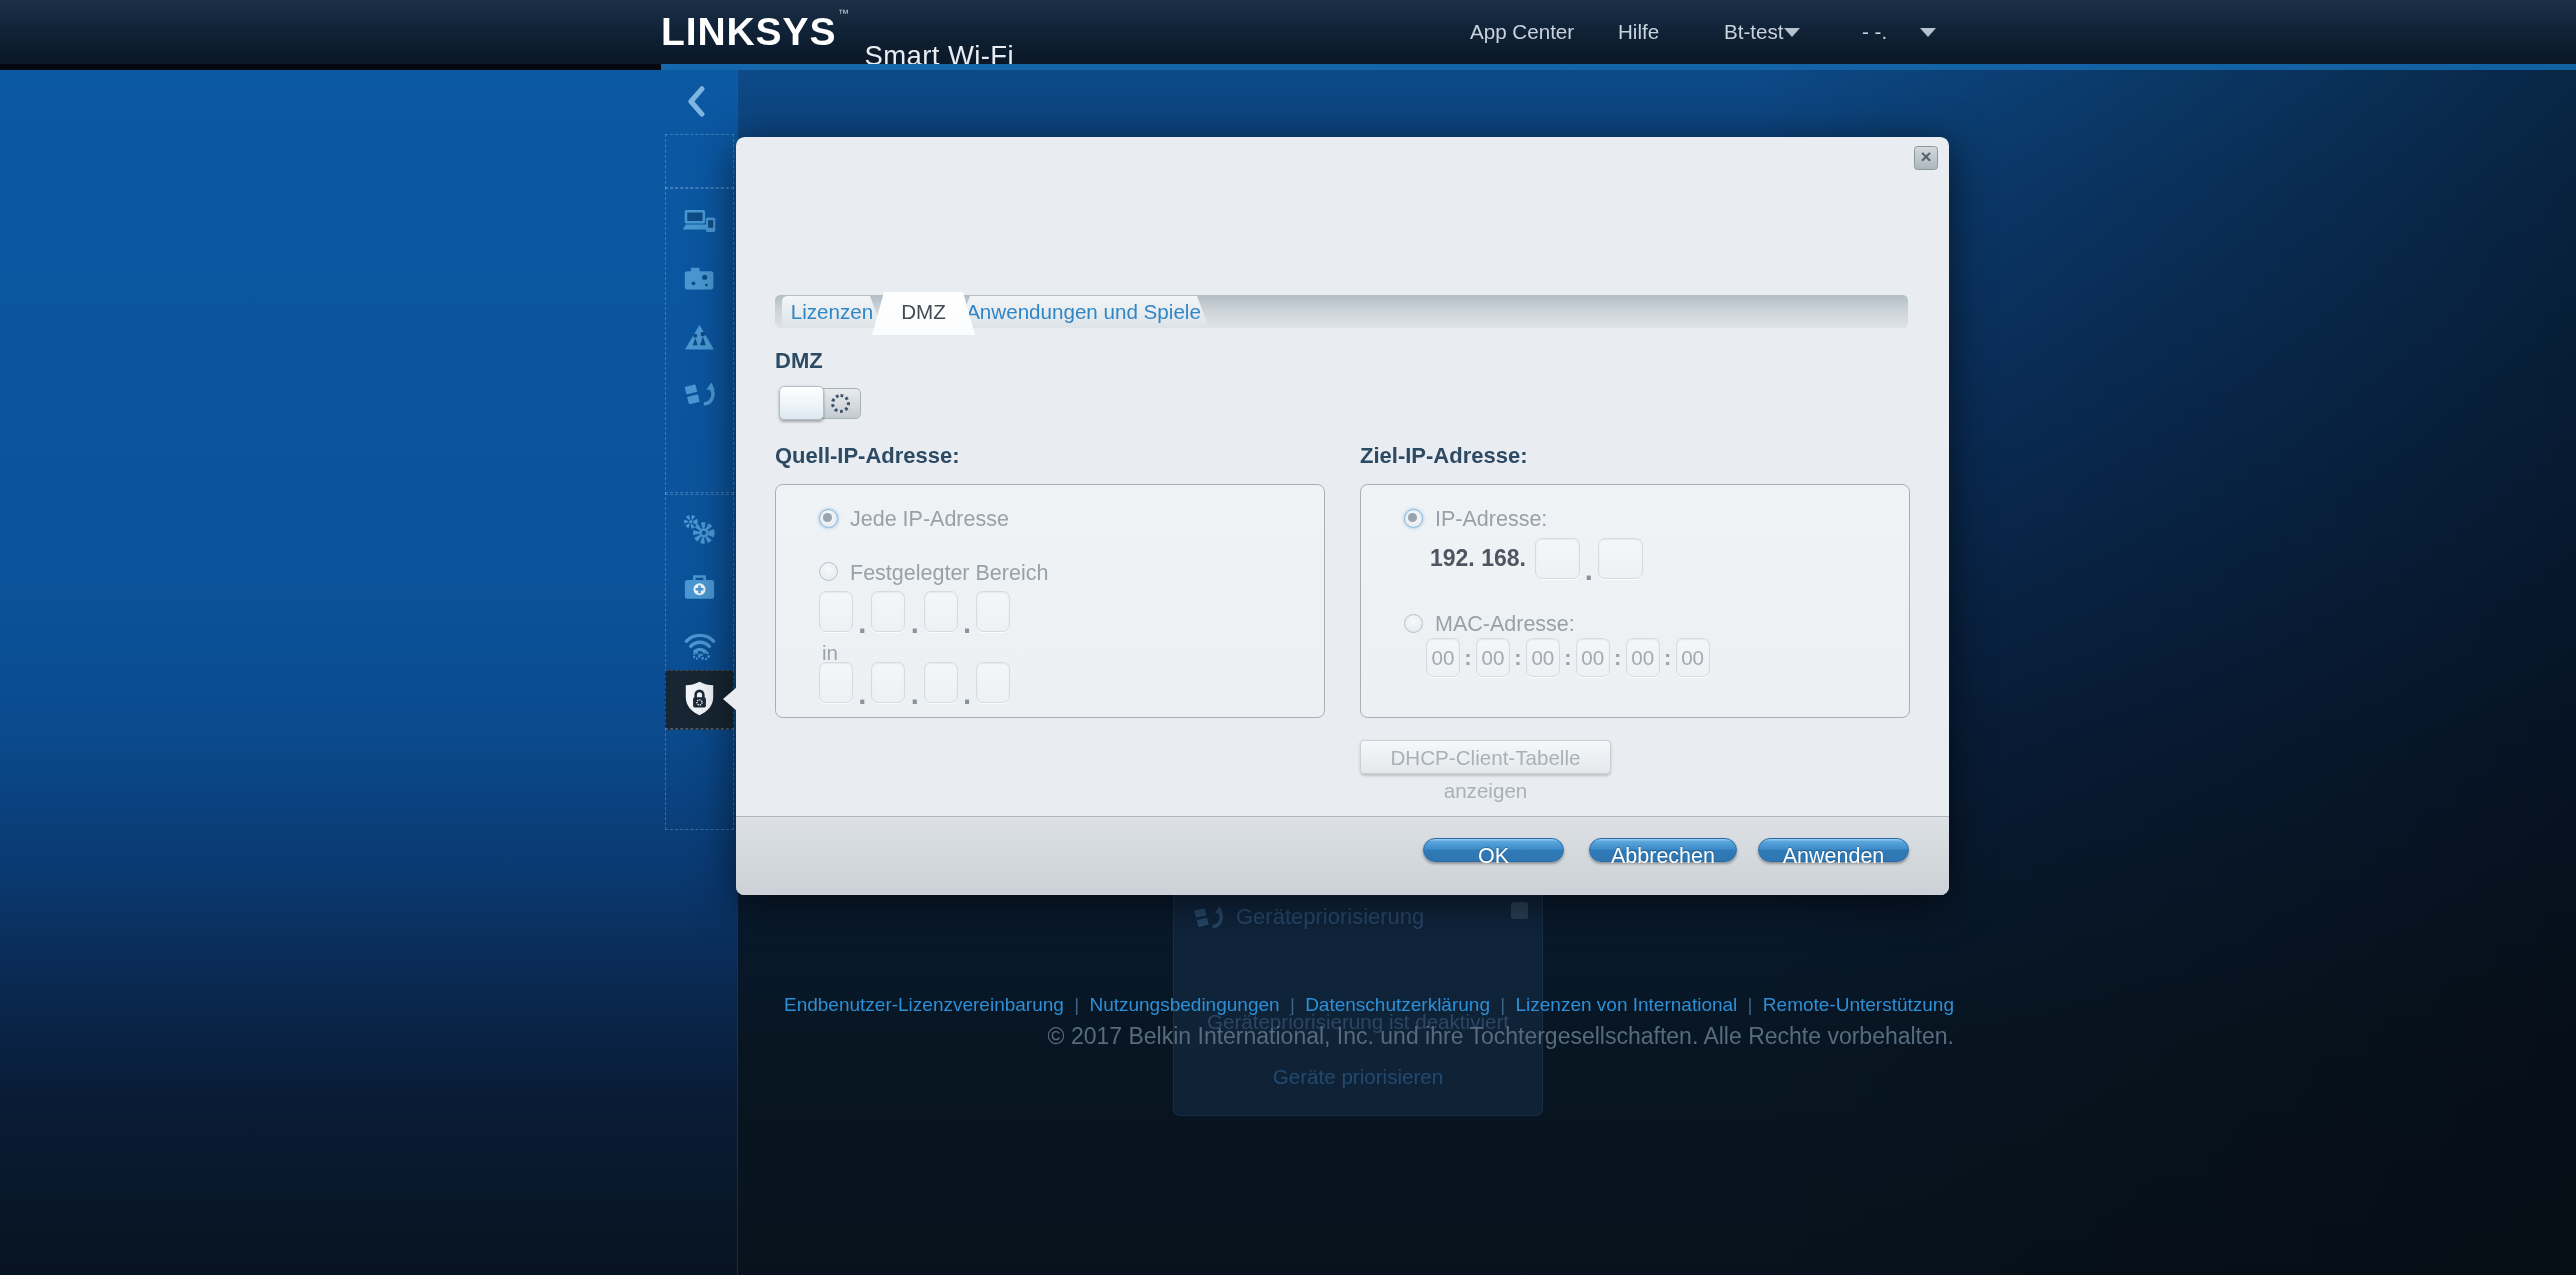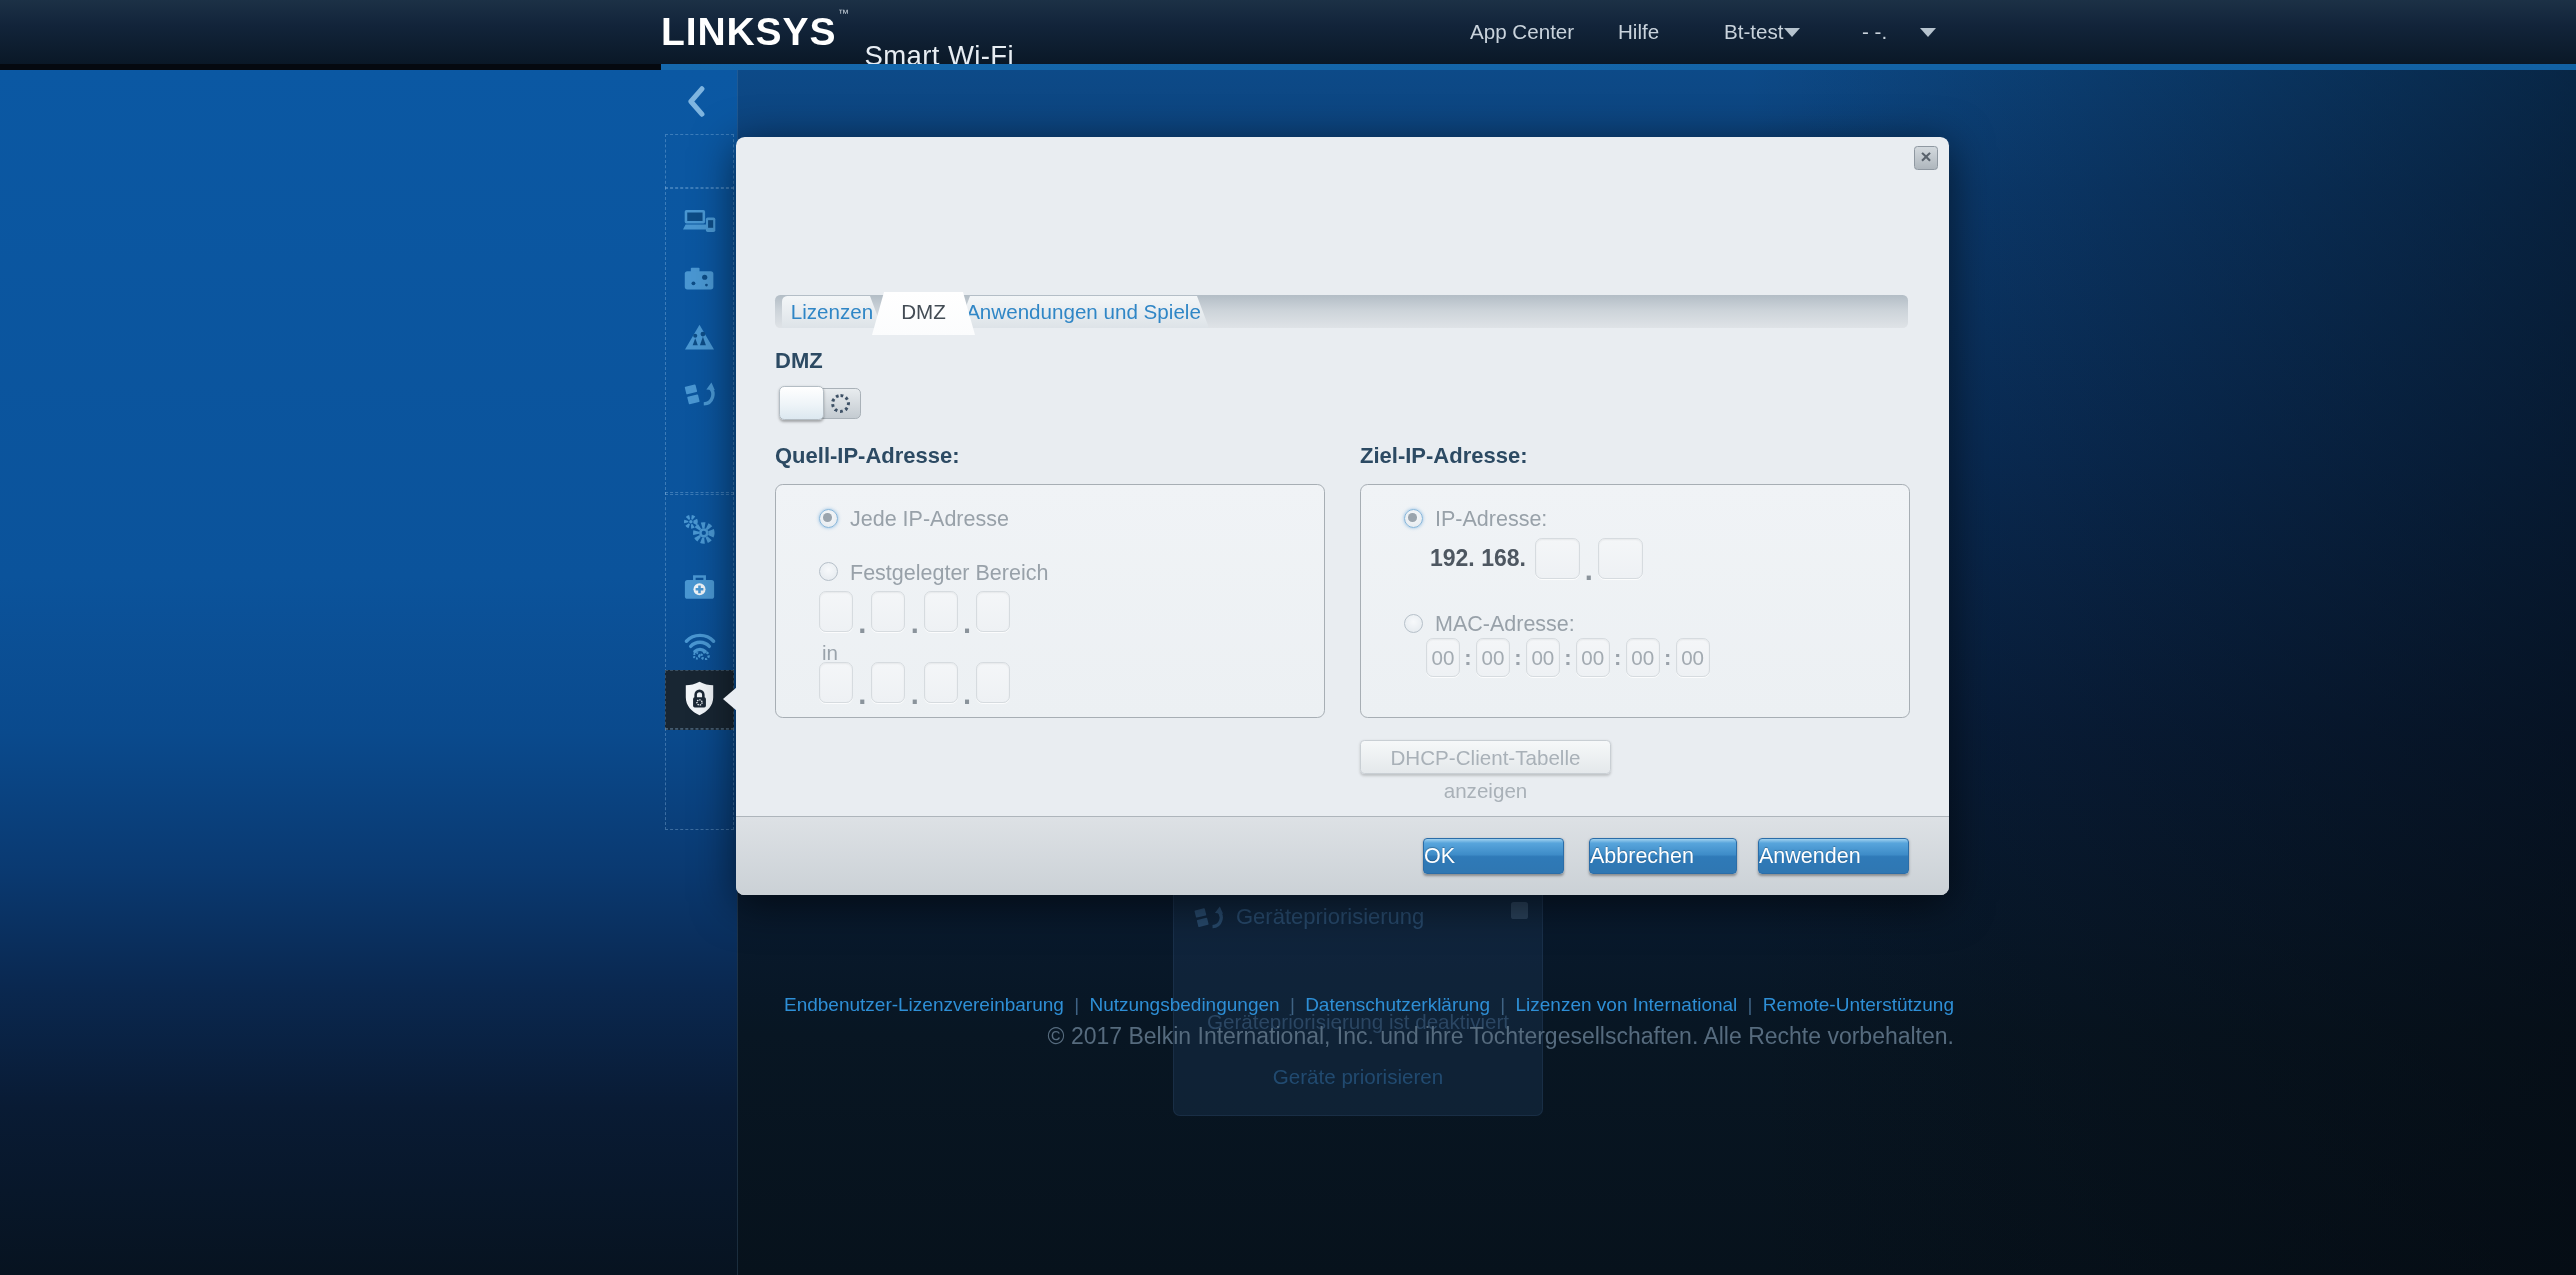--- a/index.html
+++ b/index.html
@@ -104,23 +104,23 @@
   .ip-prefix{font-size:23px;font-weight:700;color:#4e5761;margin-right:8.6px;line-height:41px;}
   .octet-wide{width:45px;}
   #in-word{left:46px;top:156px;font-size:20.6px;color:#9aa3ab;}
 
   #dhcp-btn{left:624px;top:603px;width:251px;height:34px;border-radius:4.3px;
     background:linear-gradient(180deg,#f6f8f9 0%,#e4e8eb 100%);border:0.9px solid #c9cfd4;box-sizing:border-box;
     box-shadow:0 1.7px 2.6px rgba(0,0,0,0.18);color:#a9b1b8;font-size:20.6px;text-align:center;line-height:33px;}
 
   #dialog-footer{left:0;top:679px;width:1213px;height:79px;border-radius:0 0 8.6px 8.6px;
     background:linear-gradient(180deg,#dde1e5 0%,#cbd1d6 100%);border-top:0.9px solid #aeb5bb;box-sizing:border-box;}
-  .blue-btn{position:absolute;top:20.6px;height:36px;border-radius:4px;border:0.9px solid #2b6da8;box-sizing:border-box;
+  .blue-btn{position:absolute;top:20.6px;height:24px;border-radius:15px;border:0.9px solid #2b6da8;box-sizing:border-box;
     background:linear-gradient(180deg,#9fd0ef 0%,#58a5dc 12%,#3e8cc8 46%,#2f7ab8 52%,#2f77b2 100%);
-    color:#fff;font-size:21.5px;line-height:34px;cursor:pointer;
+    color:#fff;font-size:21.5px;text-align:center;line-height:34px;cursor:pointer;
     text-shadow:0 -0.9px 0.9px rgba(0,0,0,0.25);box-shadow:0 1.7px 2.6px rgba(0,0,0,0.35);}
   #btn-ok{left:687px;width:141px;}
   #btn-cancel{left:853px;width:148px;}
   #btn-apply{left:1022px;width:151px;}
 
   
   #ghost-card{left:1173px;top:887px;width:368px;height:227px;border-radius:6.9px;z-index:5;
     background:rgba(30,56,86,0.38);border:0.9px solid rgba(80,120,160,0.15);}
   #ghost-title-row{left:19px;top:15.5px;display:flex;align-items:center;gap:12px;opacity:0.5;}
   #ghost-title{font-size:22px;color:#3f6e9b;}

